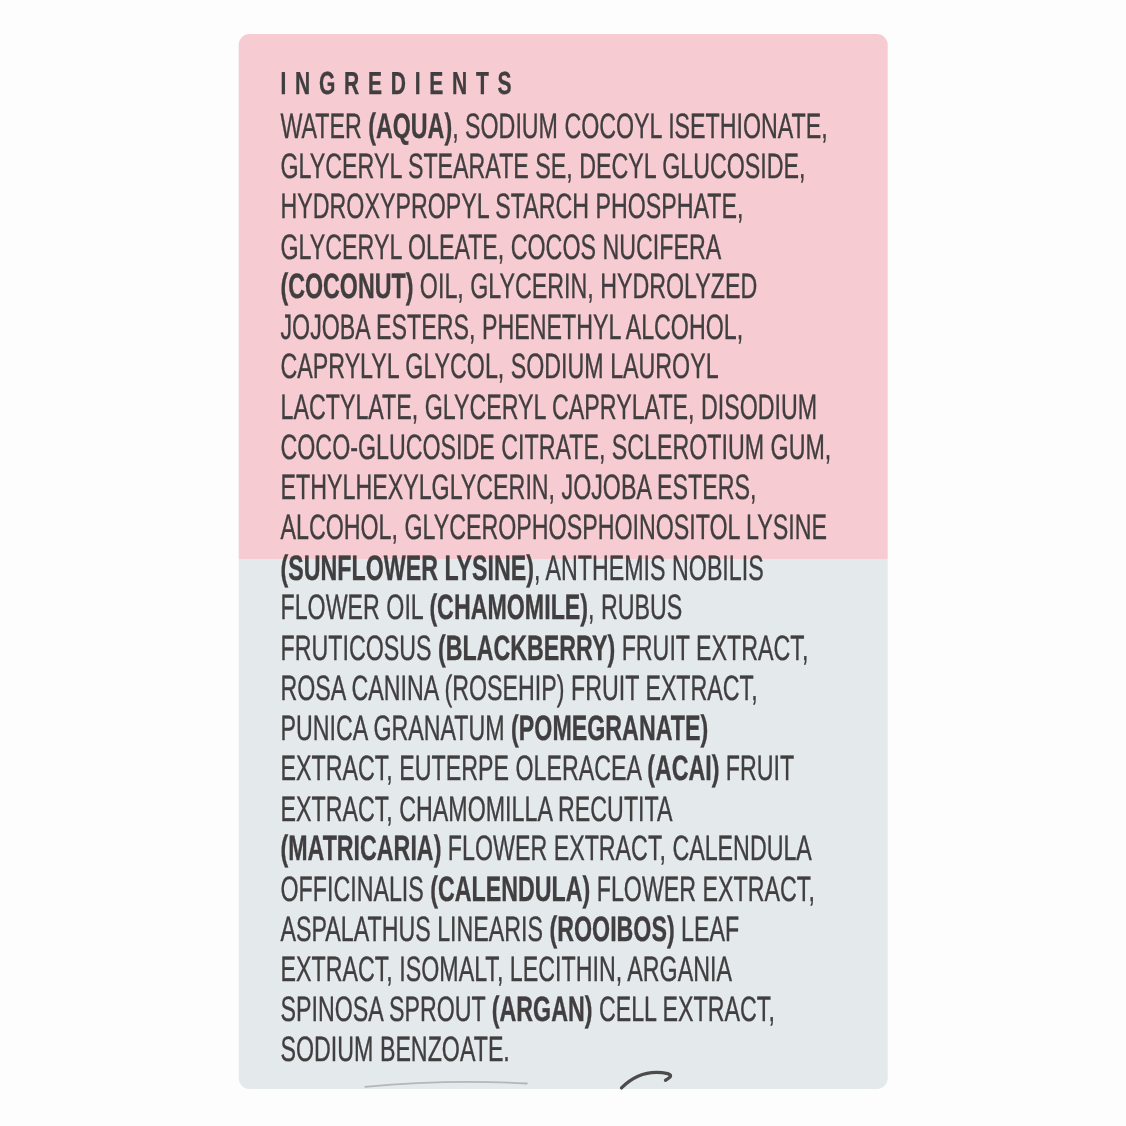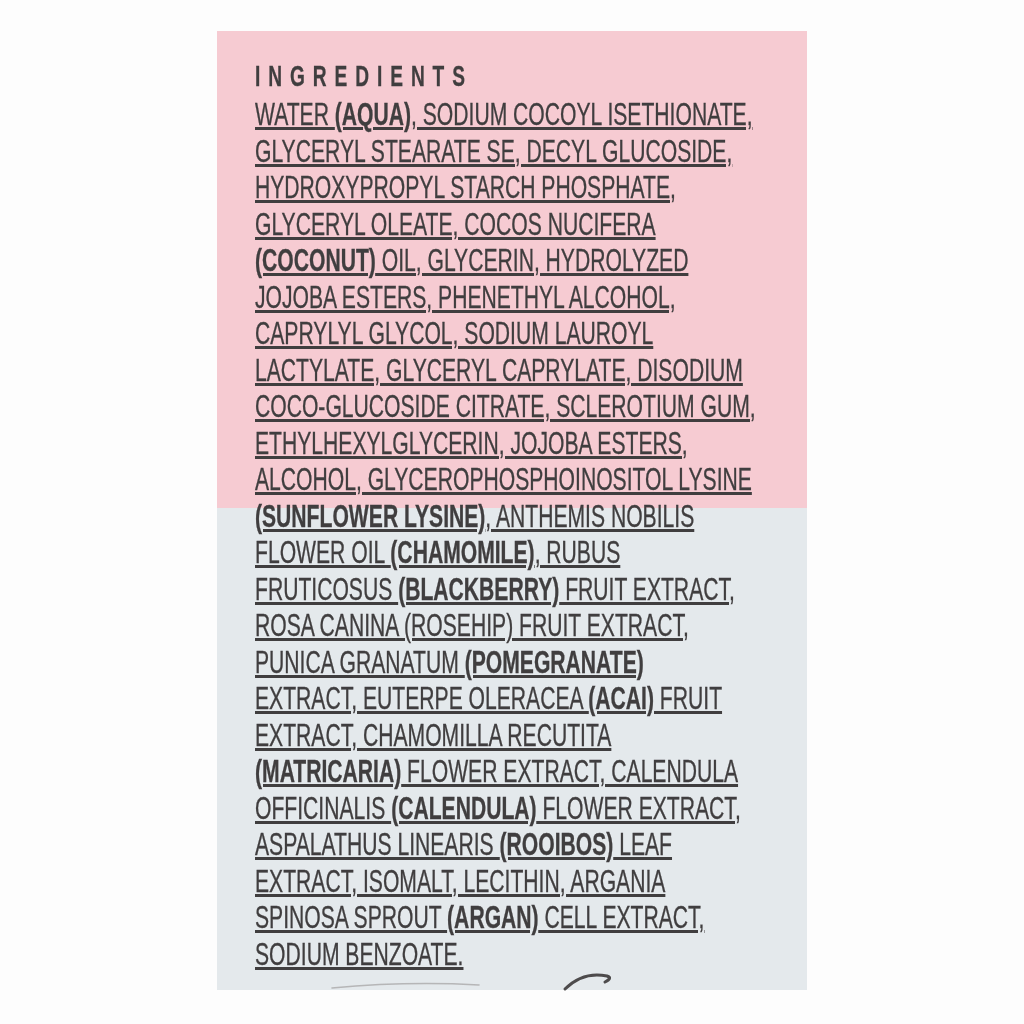--- a/index.html
+++ b/index.html
@@ -19,41 +19,41 @@
     position: absolute;
     left: 217px;
     top: 31px;
     width: 590px;
     height: 959px;
     background: linear-gradient(to bottom,
       var(--pink, #f6cbd2) 0px,
       var(--pink, #f6cbd2) 477px,
       var(--blue, #e4e9ec) 477px,
       var(--blue, #e4e9ec) 100%);
+    border-radius: 10px;
   }
   .text-block {
     position: absolute;
     left: 38px;
     top: 25px;
     width: 540px;
     color: #403e3f;
   }
   .heading {
     font-weight: 700;
     font-size: 29px;
     line-height: 40px;
     letter-spacing: 12px;
     white-space: nowrap;
     transform: scaleX(0.66);
     transform-origin: 0 50%;
     -webkit-text-stroke: 0.3px currentColor;
   }
   .lines {
     font-size: 32px;
-    text-decoration: underline;
   }
   .text-line {
     line-height: 36.5px;
     white-space: nowrap;
     transform: scaleX(0.66);
     transform-origin: 0 50%;
     -webkit-text-stroke: 0.35px currentColor;
   }
   .text-line b {
     font-weight: 700;

